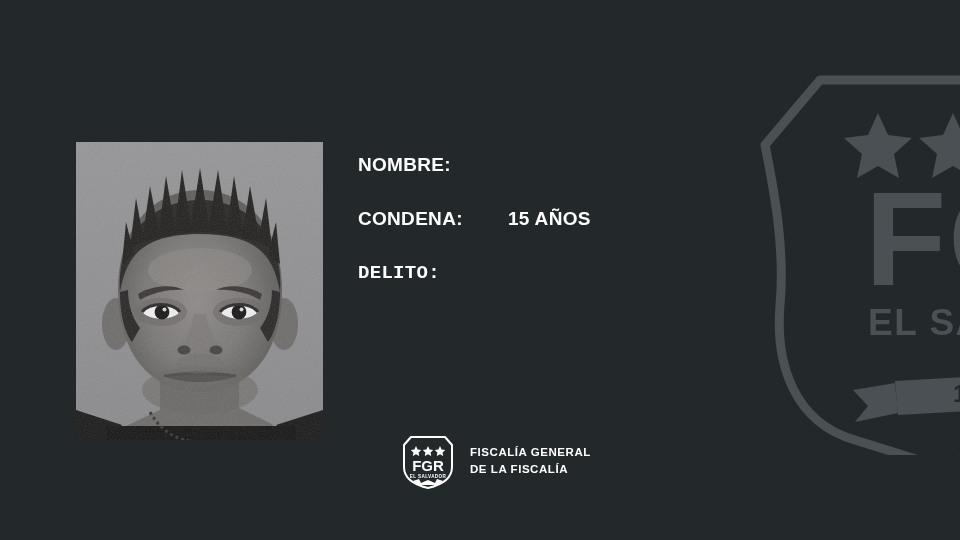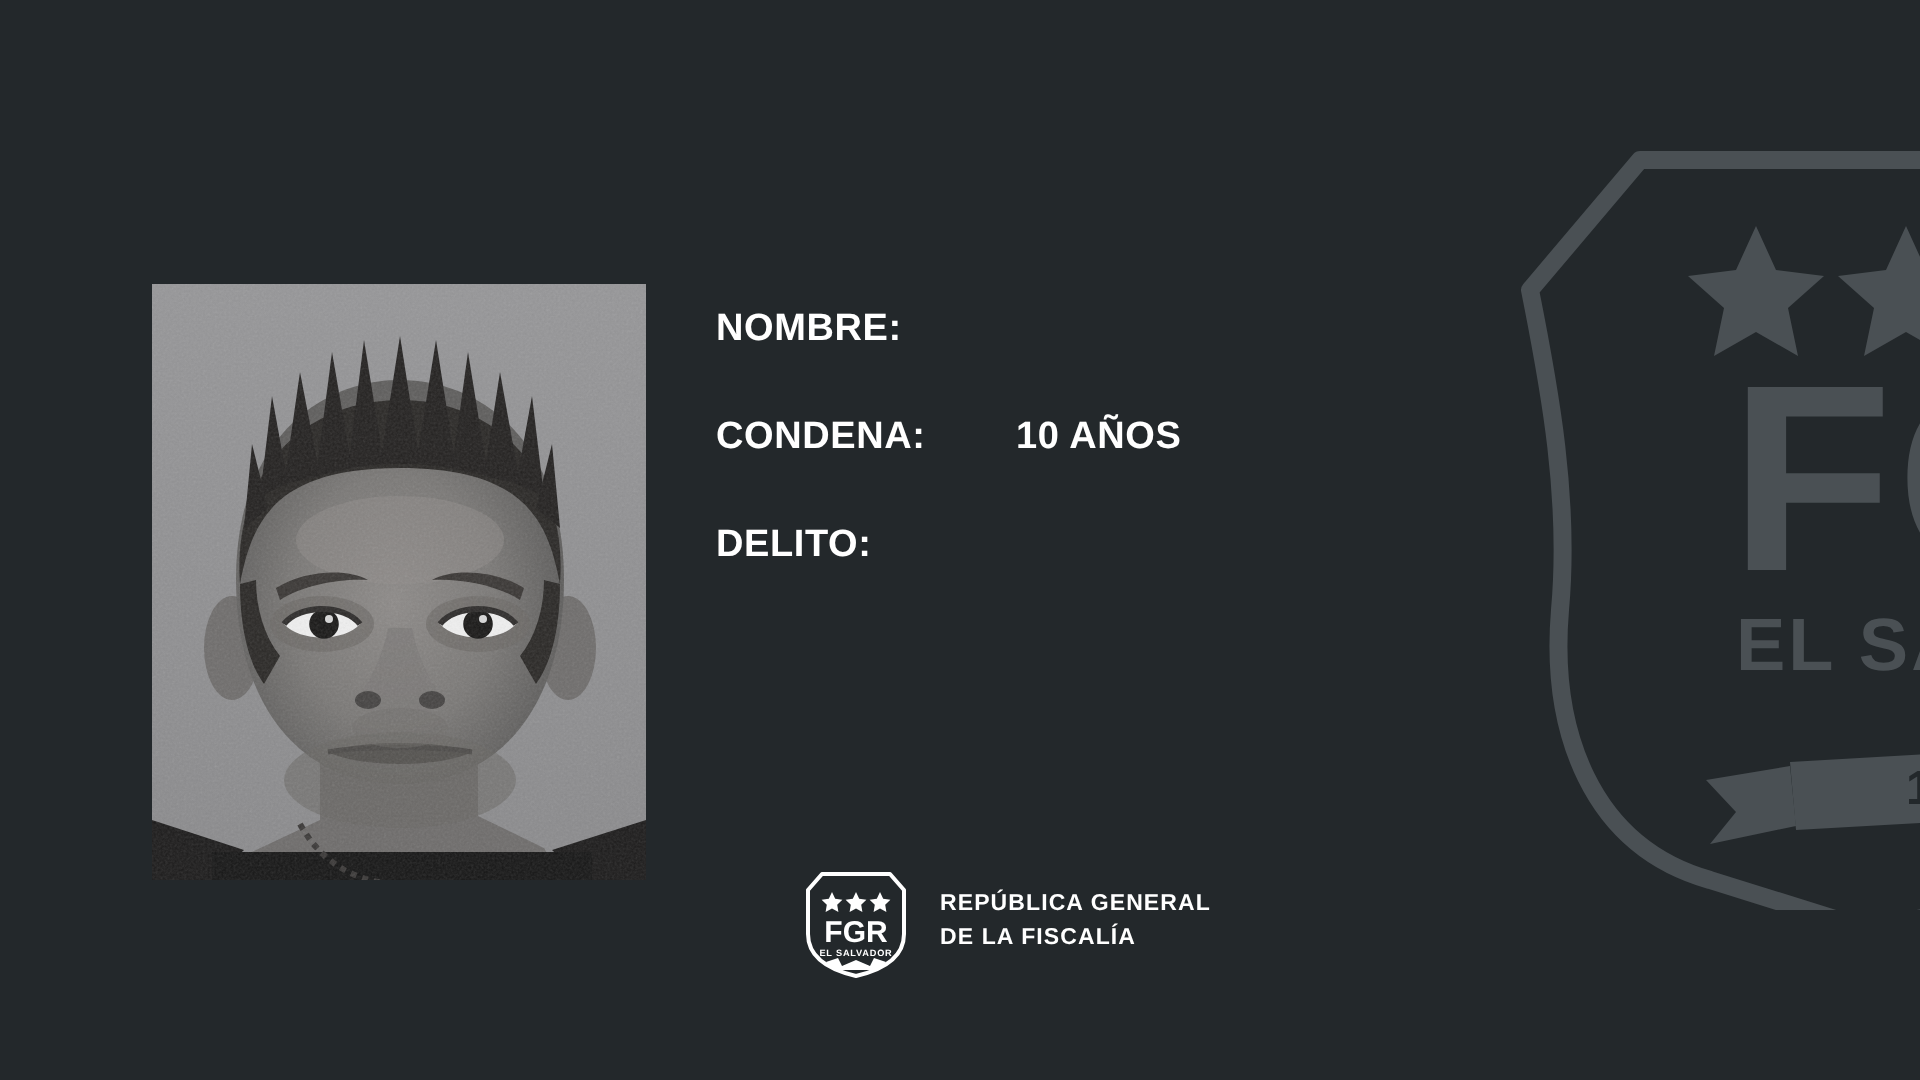--- a/index.html
+++ b/index.html
@@ -66,21 +66,21 @@
     position: absolute;
     left: 358px;
     top: 152px;
     width: 520px;
   }
   .detail-row {
     display: flex;
     align-items: flex-start;
     margin-bottom: 28px;
   }
-  .detail-row:last-child { margin-bottom: 0; }
+  .detail-row:last-child { margin-bottom: 0; font-family: Liberation Mono, monospace; }
   .detail-label {
     flex: 0 0 150px;
     font-size: 19px;
     font-weight: 700;
     letter-spacing: 0.3px;
     color: #ffffff;
     line-height: 1.38;
     white-space: nowrap;
   }
   .detail-value {
@@ -236,21 +236,21 @@
       <rect width="247" height="298" fill="#000" opacity="0.0"></rect>
     </svg>
   </div>
 
   <div id="details">
     <div class="detail-row">
       <div class="detail-label">NOMBRE:</div>
     </div>
     <div class="detail-row">
       <div class="detail-label">CONDENA:</div>
-      <div class="detail-value">10 AÑOS</div>
+      <div class="detail-value">15 AÑOS</div>
     </div>
     <div class="detail-row">
       <div class="detail-label">DELITO:</div>
     </div>
   </div>
 
   <div id="footer-logo">
     <span id="fgr-shield">
       <svg viewBox="0 0 58 60" xmlns="http://www.w3.org/2000/svg">
         <path d="M 5 14 L 12 6 L 46 6 L 53 14 L 53 36
@@ -260,18 +260,18 @@
           <polygon points="29,15 30.6,18.4 34.2,18.9 31.6,21.4 32.2,25 29,23.3 25.8,25 26.4,21.4 23.8,18.9 27.4,18.4"></polygon>
           <polygon points="41,15 42.6,18.4 46.2,18.9 43.6,21.4 44.2,25 41,23.3 37.8,25 38.4,21.4 35.8,18.9 39.4,18.4"></polygon>
         </g>
         <text x="29" y="40" text-anchor="middle" font-family="Liberation Sans, sans-serif" font-size="15" font-weight="700" fill="#ffffff">FGR</text>
         <text x="29" y="47" text-anchor="middle" font-family="Liberation Sans, sans-serif" font-size="4.6" font-weight="700" fill="#ffffff" letter-spacing="0.4">EL SALVADOR</text>
         <path d="M 14 50 L 20 48 L 22 52 L 29 49 L 36 52 L 38 48 L 44 50
                  L 40 54 L 29 54 L 18 54 Z" fill="#ffffff"></path>
       </svg>
     </span>
     <span id="footer-text">
-      <div>REPÚBLICA GENERAL</div>
+      <div>FISCALÍA GENERAL</div>
       <div>DE LA FISCALÍA</div>
     </span>
   </div>
 
 </div>
 
 </body></html>

